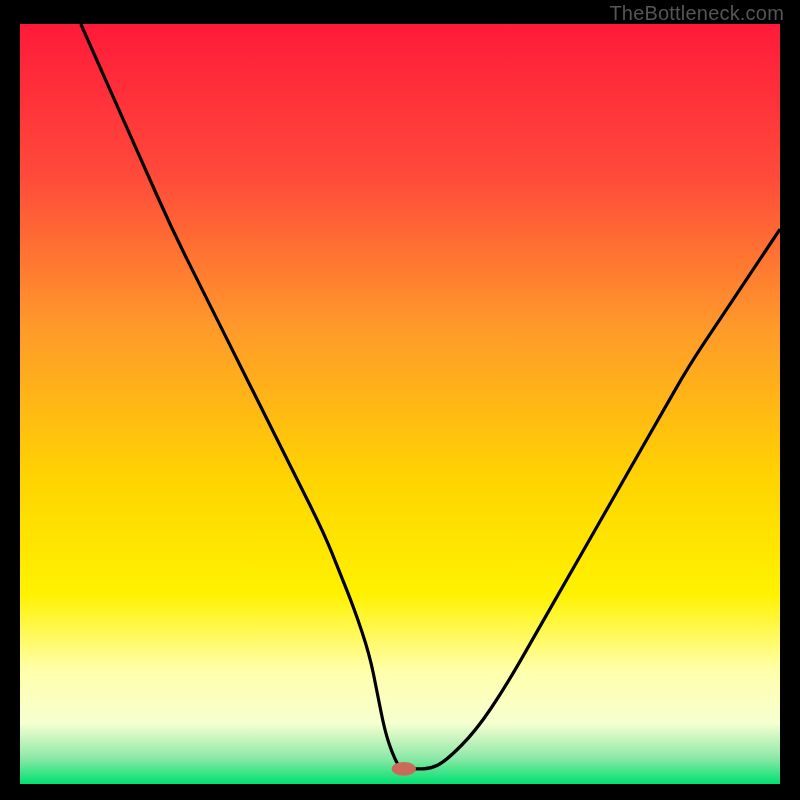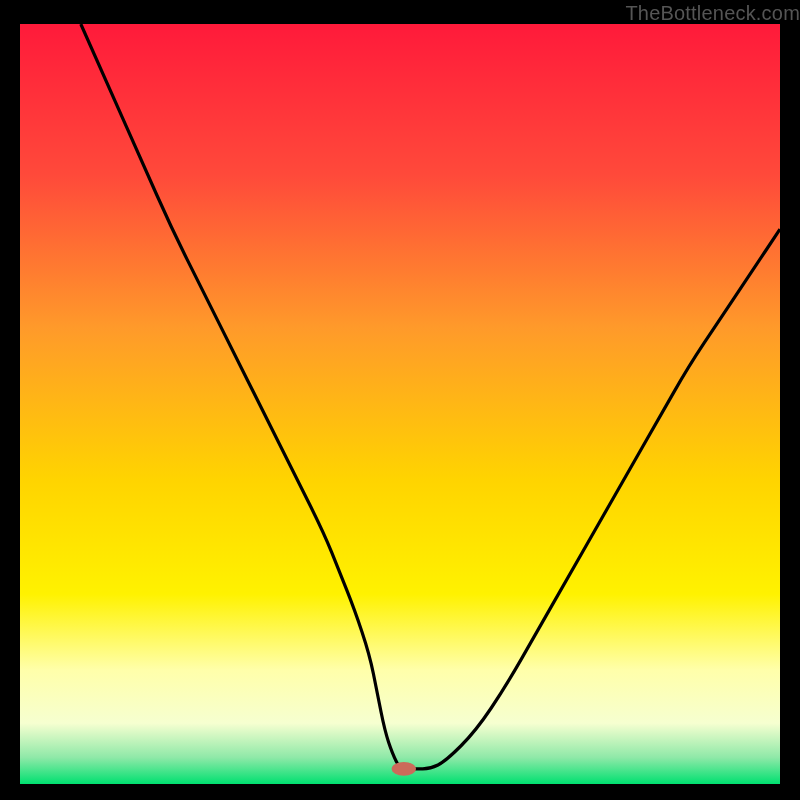--- a/index.html
+++ b/index.html
@@ -12,21 +12,21 @@
   }
   .container {
     position: relative;
     width: 800px;
     height: 800px;
     background: #000;
   }
   .watermark {
     position: absolute;
     top: 2px;
-    right: 0;
+    right: 16px;
     color: #555;
     font-size: 20px;
     font-weight: 500;
     z-index: 10;
     letter-spacing: 0.2px;
   }
   .plot-frame {
     position: absolute;
     left: 20px;
     top: 24px;

